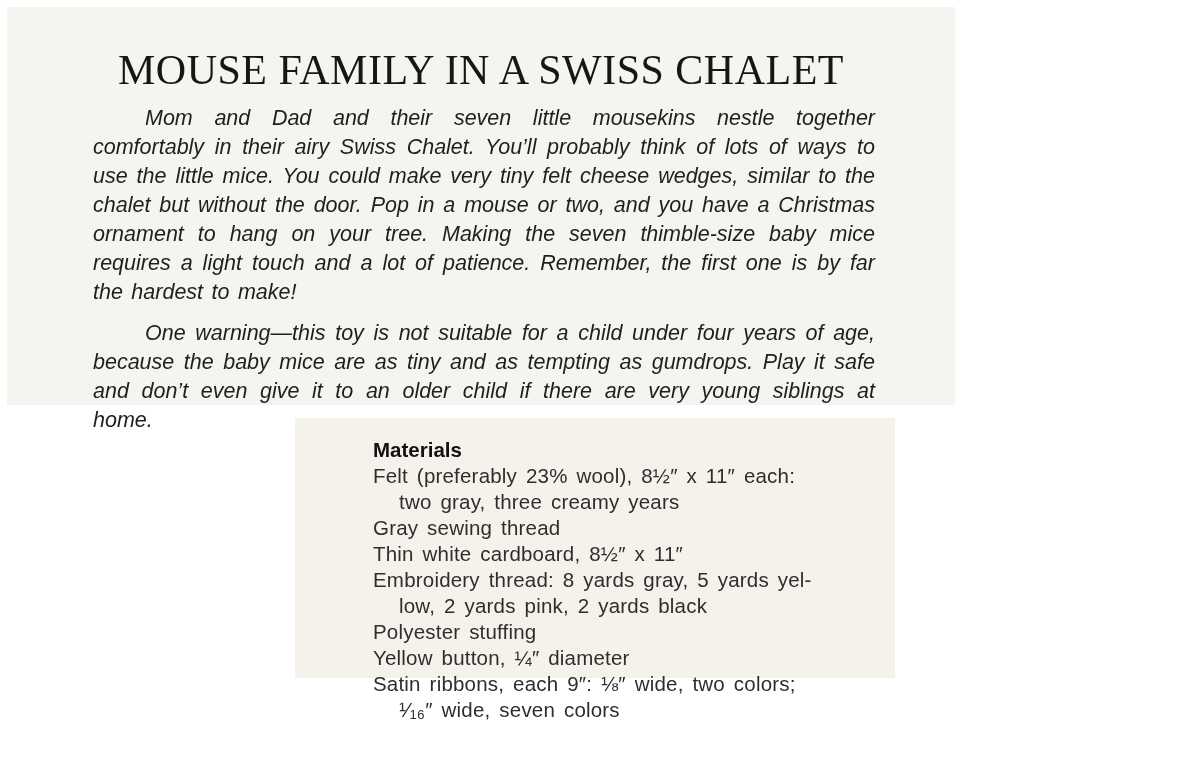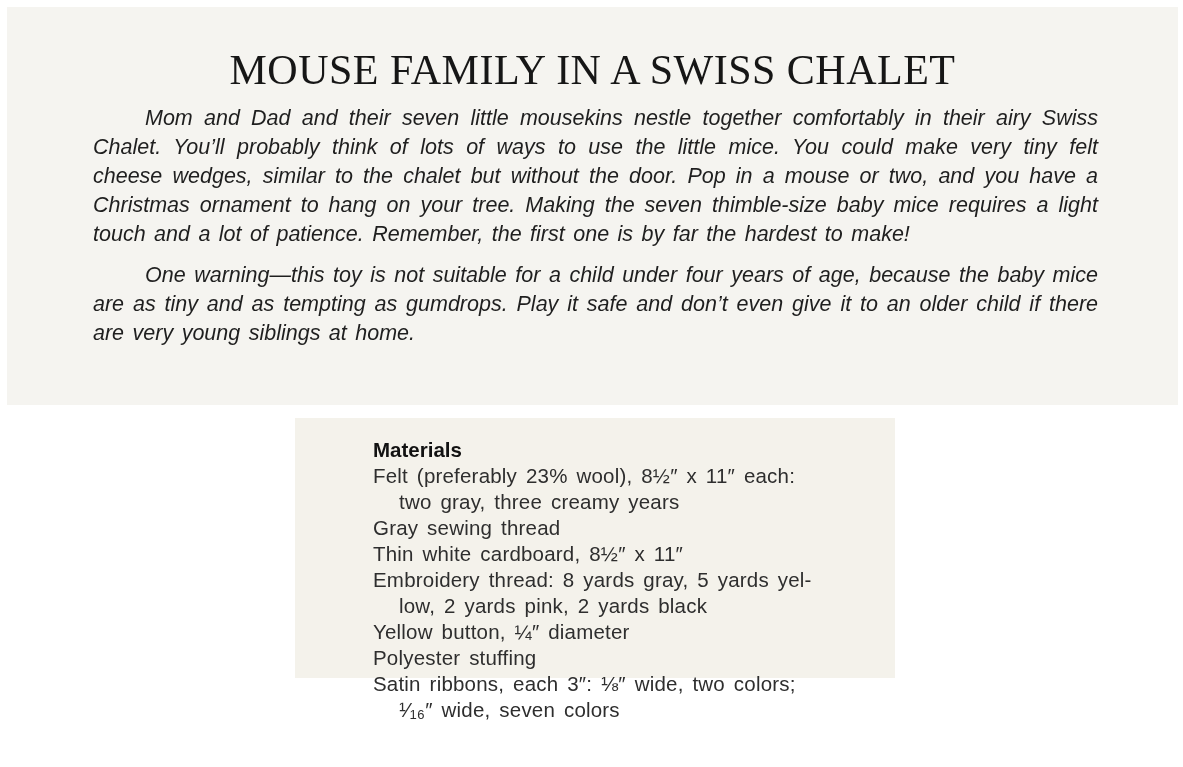--- a/index.html
+++ b/index.html
@@ -12,21 +12,21 @@
   }
   .page {
     position: absolute;
     inset: 0;
     background: #ffffff;
   }
   
   .intro-panel {
     position: absolute;
     left: 7px; top: 7px;
-    width: 1171px; height: 398px;
+    width: 948px; height: 398px;
     background: #f5f4f0;
   }
   .page-title {
     margin-top: 42px;
     text-align: center;
     font-family: "Liberation Serif", serif;
     font-weight: normal;
     font-size: 42px;
     letter-spacing: 0.5px;
     color: #161616;
@@ -84,19 +84,19 @@
   </section>
 
   <section class="materials-panel">
     <div class="materials-heading">Materials</div>
     <div class="mline">Felt (preferably 23% wool), 8½″ x 11″ each:</div>
     <div class="mline indent">two gray, three creamy years</div>
     <div class="mline">Gray sewing thread</div>
     <div class="mline">Thin white cardboard, 8½″ x 11″</div>
     <div class="mline">Embroidery thread: 8 yards gray, 5 yards yel-</div>
     <div class="mline indent">low, 2 yards pink, 2 yards black</div>
+    <div class="mline">Polyester stuffing</div>
     <div class="mline">Yellow button, ¼″ diameter</div>
-    <div class="mline">Polyester stuffing</div>
-    <div class="mline">Satin ribbons, each 3″: ⅛″ wide, two colors;</div>
+    <div class="mline">Satin ribbons, each 9″: ⅛″ wide, two colors;</div>
     <div class="mline indent">¹⁄₁₆″ wide, seven colors</div>
   </section>
 
 </div>
 
 </body></html>

